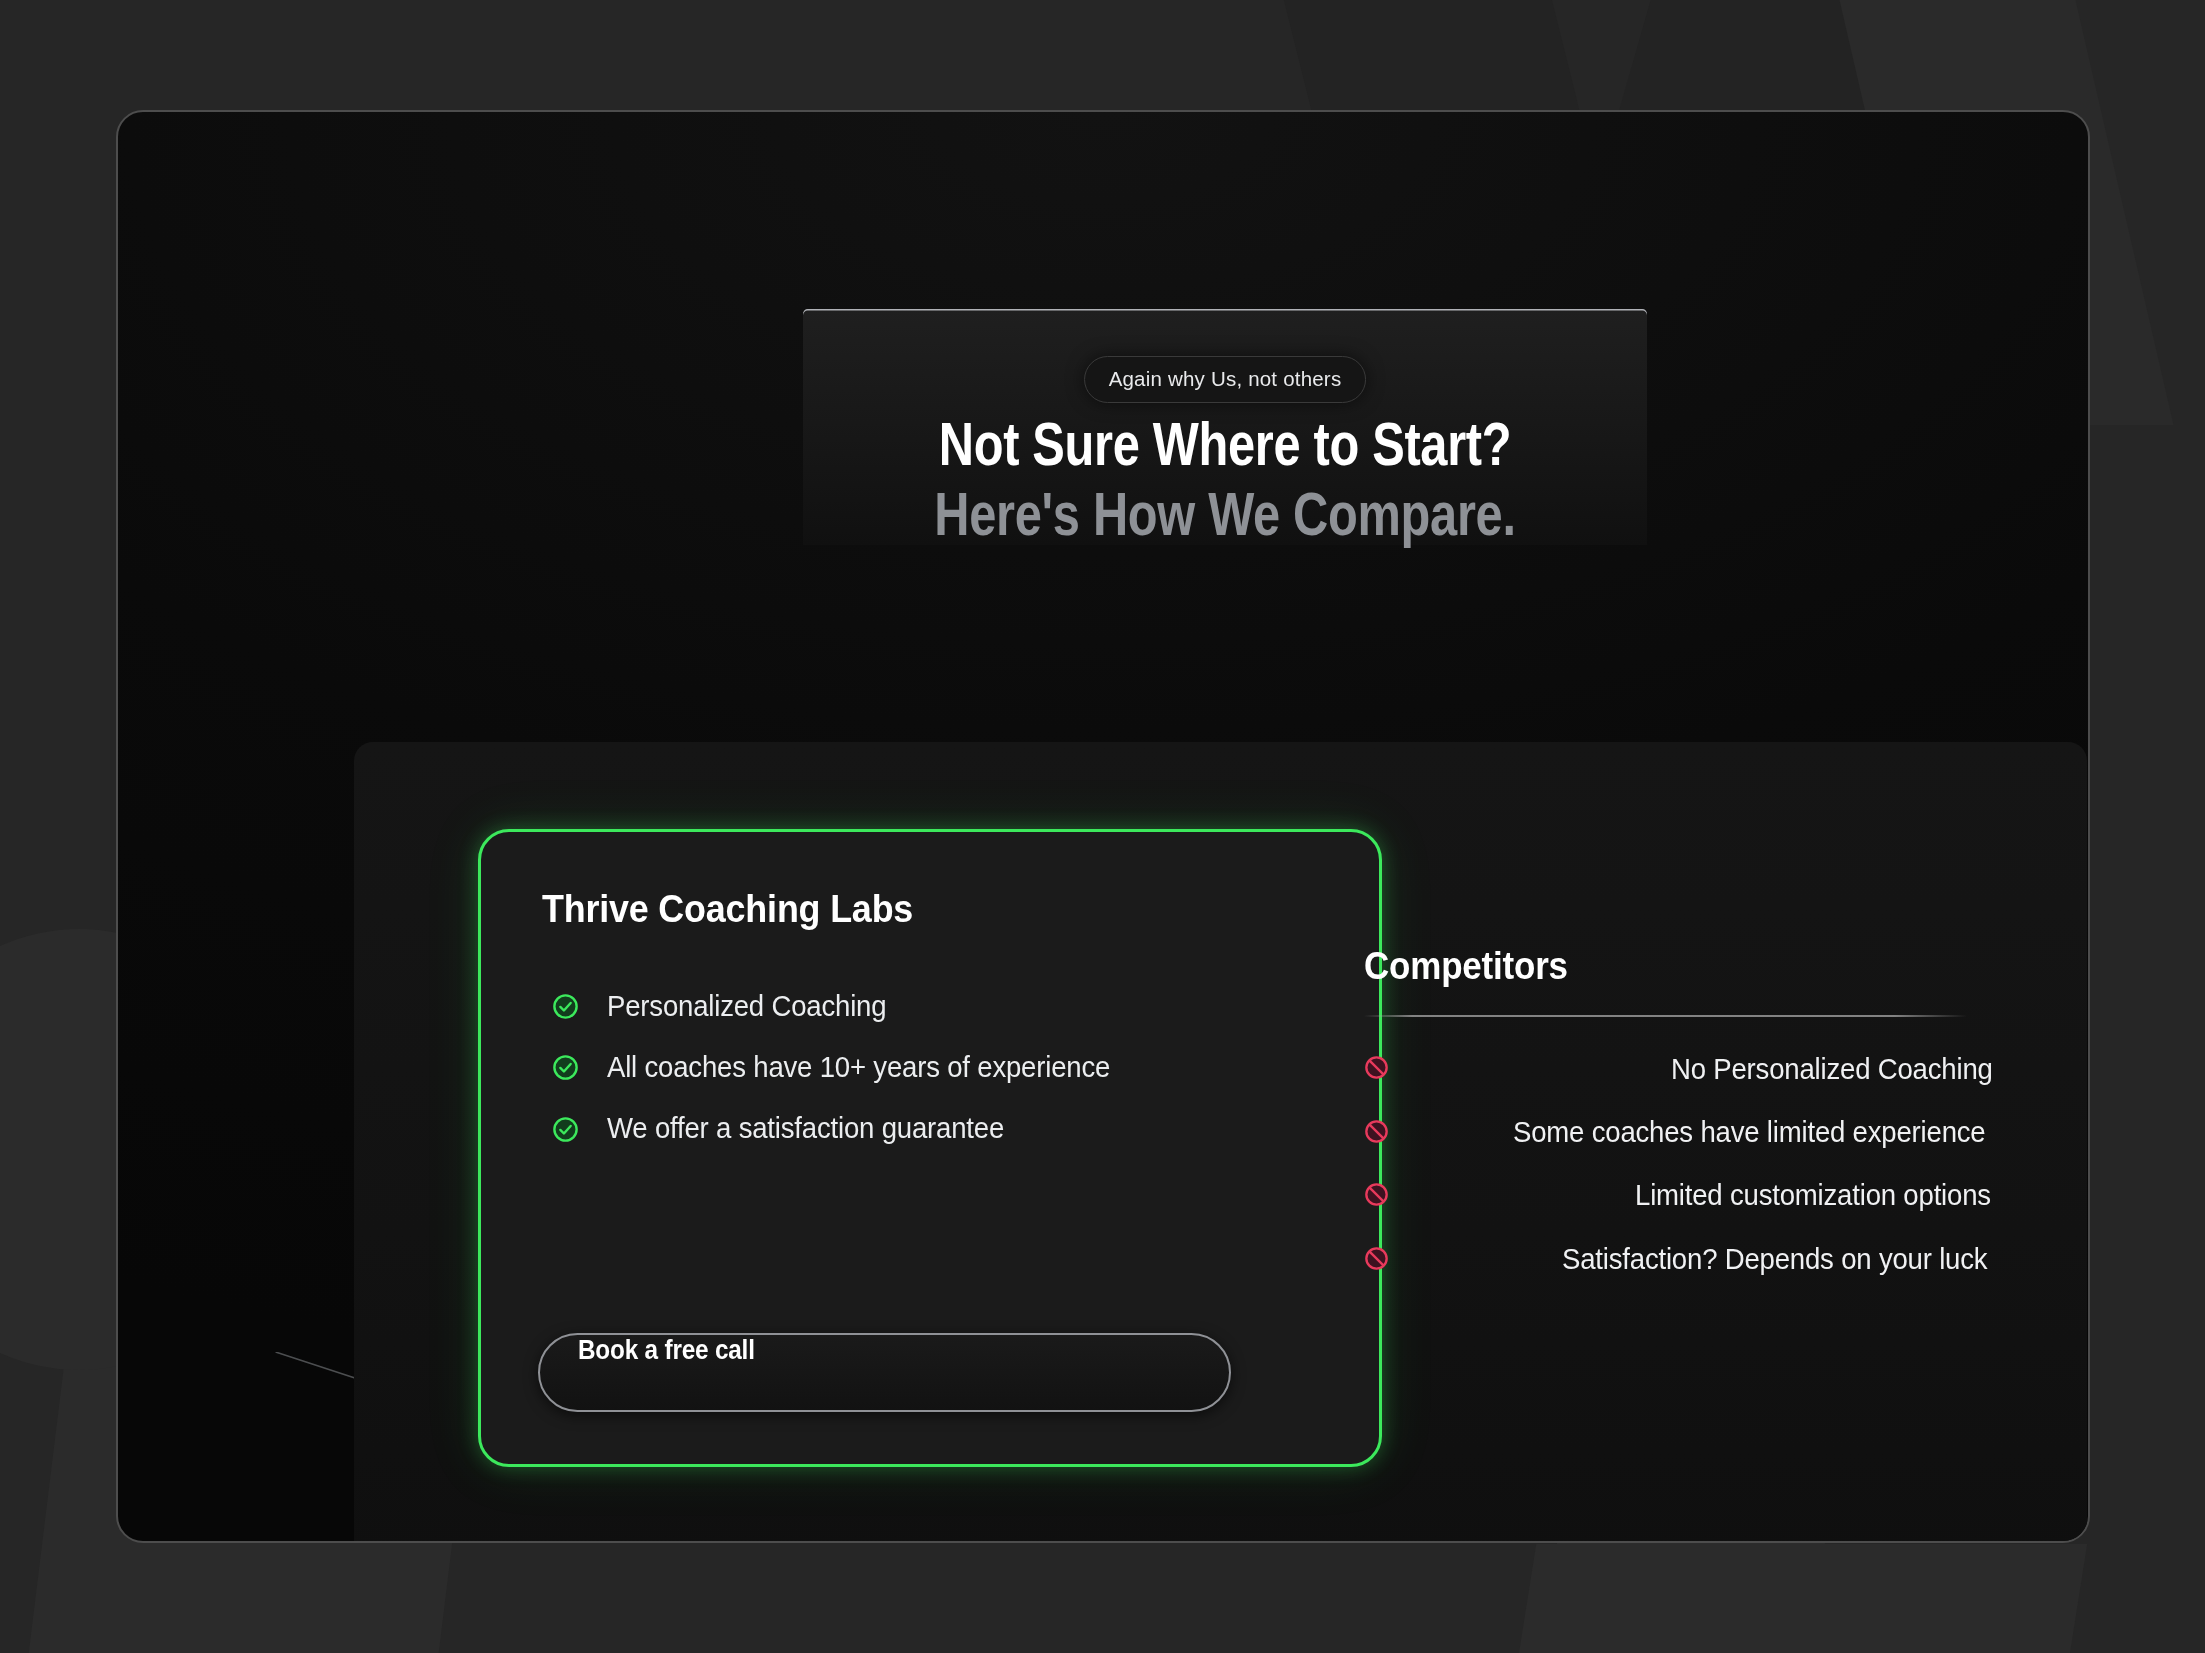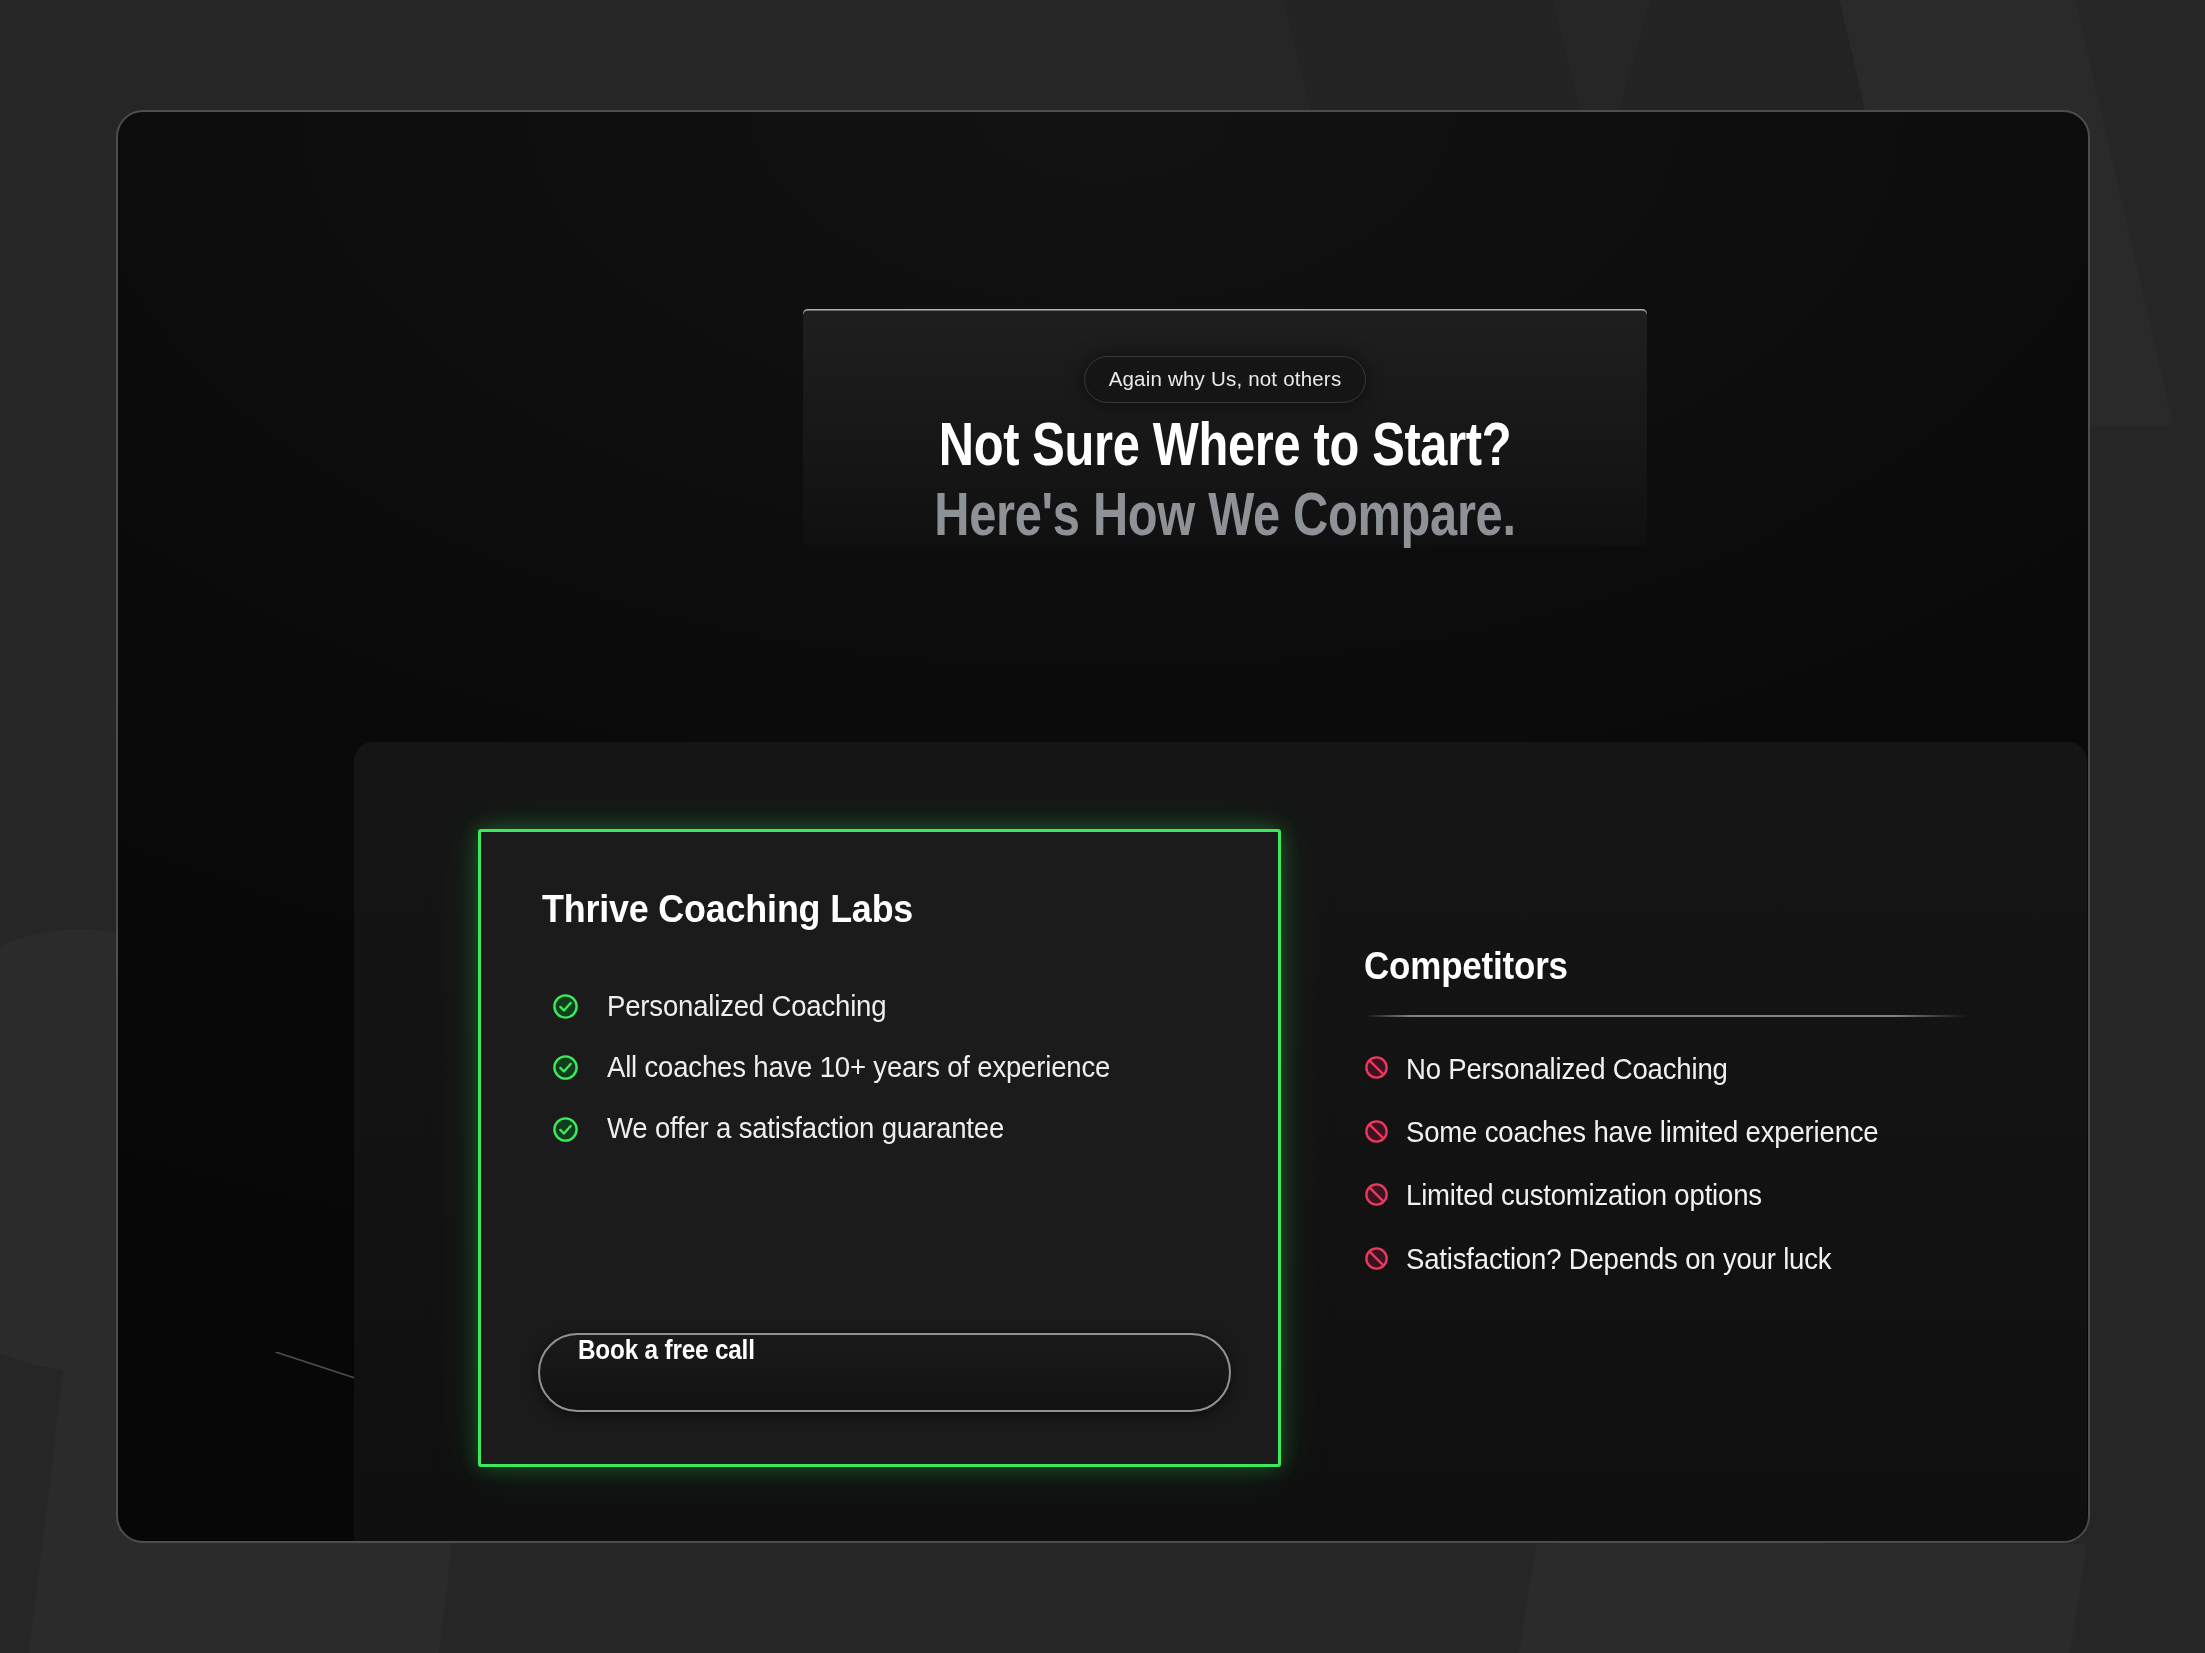--- a/index.html
+++ b/index.html
@@ -149,24 +149,24 @@
     height: 819px;
     background: linear-gradient(180deg, #151515 0%, #121212 60%, #0f0f0f 100%);
     border-radius: 19px;
   }
 
   
   .card-us {
     position: absolute;
     left: 124px;
     top: 87px;
-    width: 803px;
+    width: 904px;
     height: 638px;
     border: 3.9px solid #3ce95c;
-    border-radius: 3px;
+    border-radius: 31px;
     background: #1b1b1b;
     box-sizing: border-box;
     box-shadow:
       0 0 20.5px rgba(60,233,92,0.30),
       0 0 55px rgba(60,233,92,0.12);
   }
   .card-title {
     position: absolute;
     left: 61px;
     top: 55px;
@@ -254,20 +254,21 @@
   .comp-list {
     margin: 35px 0 0 0;
     padding: 0;
     list-style: none;
   }
   .comp-list li {
     display: flex;
     align-items: flex-start;
     gap: 17.3px;
     margin-bottom: 28px;
+    justify-content: space-between;
   }
   .comp-list li:last-child { margin-bottom: 0; }
   .ico-ban { flex: 0 0 auto; margin-top: 3.9px; }
   .comp-text {
     color: #f0f1f3;
     font-size: 29px;
     line-height: 1.22;
     letter-spacing: -0.2px;
     max-width: 504px;
     transform: scaleX(0.95);

